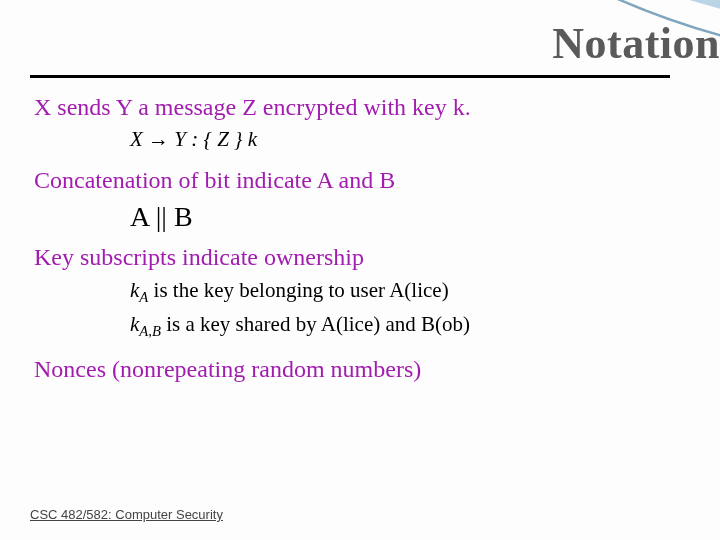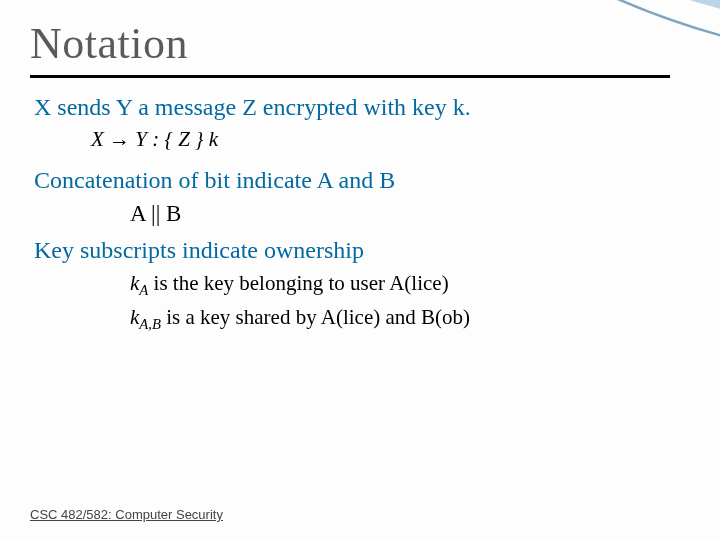--- a/index.html
+++ b/index.html
@@ -16,45 +16,46 @@
     top: -180px;
     right: -120px;
     width: 480px;
     height: 360px;
     pointer-events: none;
   }
   .title {
     font-size: 44px;
     color: #5a5a5a;
     padding: 18px 0 6px 30px;
-    font-weight: normal;
+    font-weight: bold;
     letter-spacing: 0.5px;
+    text-align: right;
   }
   .rule {
     height: 3px;
     background: #000;
     margin: 0 50px 14px 30px;
   }
   .content {
     padding: 0 34px 0 34px;
   }
   .main-line {
     font-size: 24px;
-    color: #0369a1;
+    color: #a21caf;
     margin: 6px 0 4px 0;
     line-height: 1.25;
   }
   .sub-line {
     font-size: 21px;
     font-style: italic;
-    margin: 2px 0 12px 57px;
+    margin: 2px 0 12px 96px;
     line-height: 1.3;
   }
   .sub-line-plain {
-    font-size: 23px;
+    font-size: 28px;
     margin: 2px 0 0 96px;
     line-height: 1.3;
   }
   .sub-pair {
     font-size: 21px;
     margin: 2px 0 2px 96px;
     line-height: 1.35;
   }
   .sub-pair-last {
     font-size: 21px;
@@ -97,16 +98,17 @@
   <div class="main-line">X sends Y a message Z encrypted with key k.</div>
   <div class="sub-line">X → Y : { Z } k</div>
 
   <div class="main-line">Concatenation of bit indicate A and B</div>
   <div class="sub-line-plain">A || B</div>
 
   <div class="main-line">Key subscripts indicate ownership</div>
   <div class="sub-pair"><span class="ital">k<sub>A</sub></span> is the key belonging to user A(lice)</div>
   <div class="sub-pair-last"><span class="ital">k<sub>A,B</sub></span> is a key shared by A(lice) and B(ob)</div>
 
+  <div class="main-line">Nonces (nonrepeating random numbers)</div>
 
 </div>
 
 <div class="footer">CSC 482/582: Computer Security</div>
 
 </body></html>

